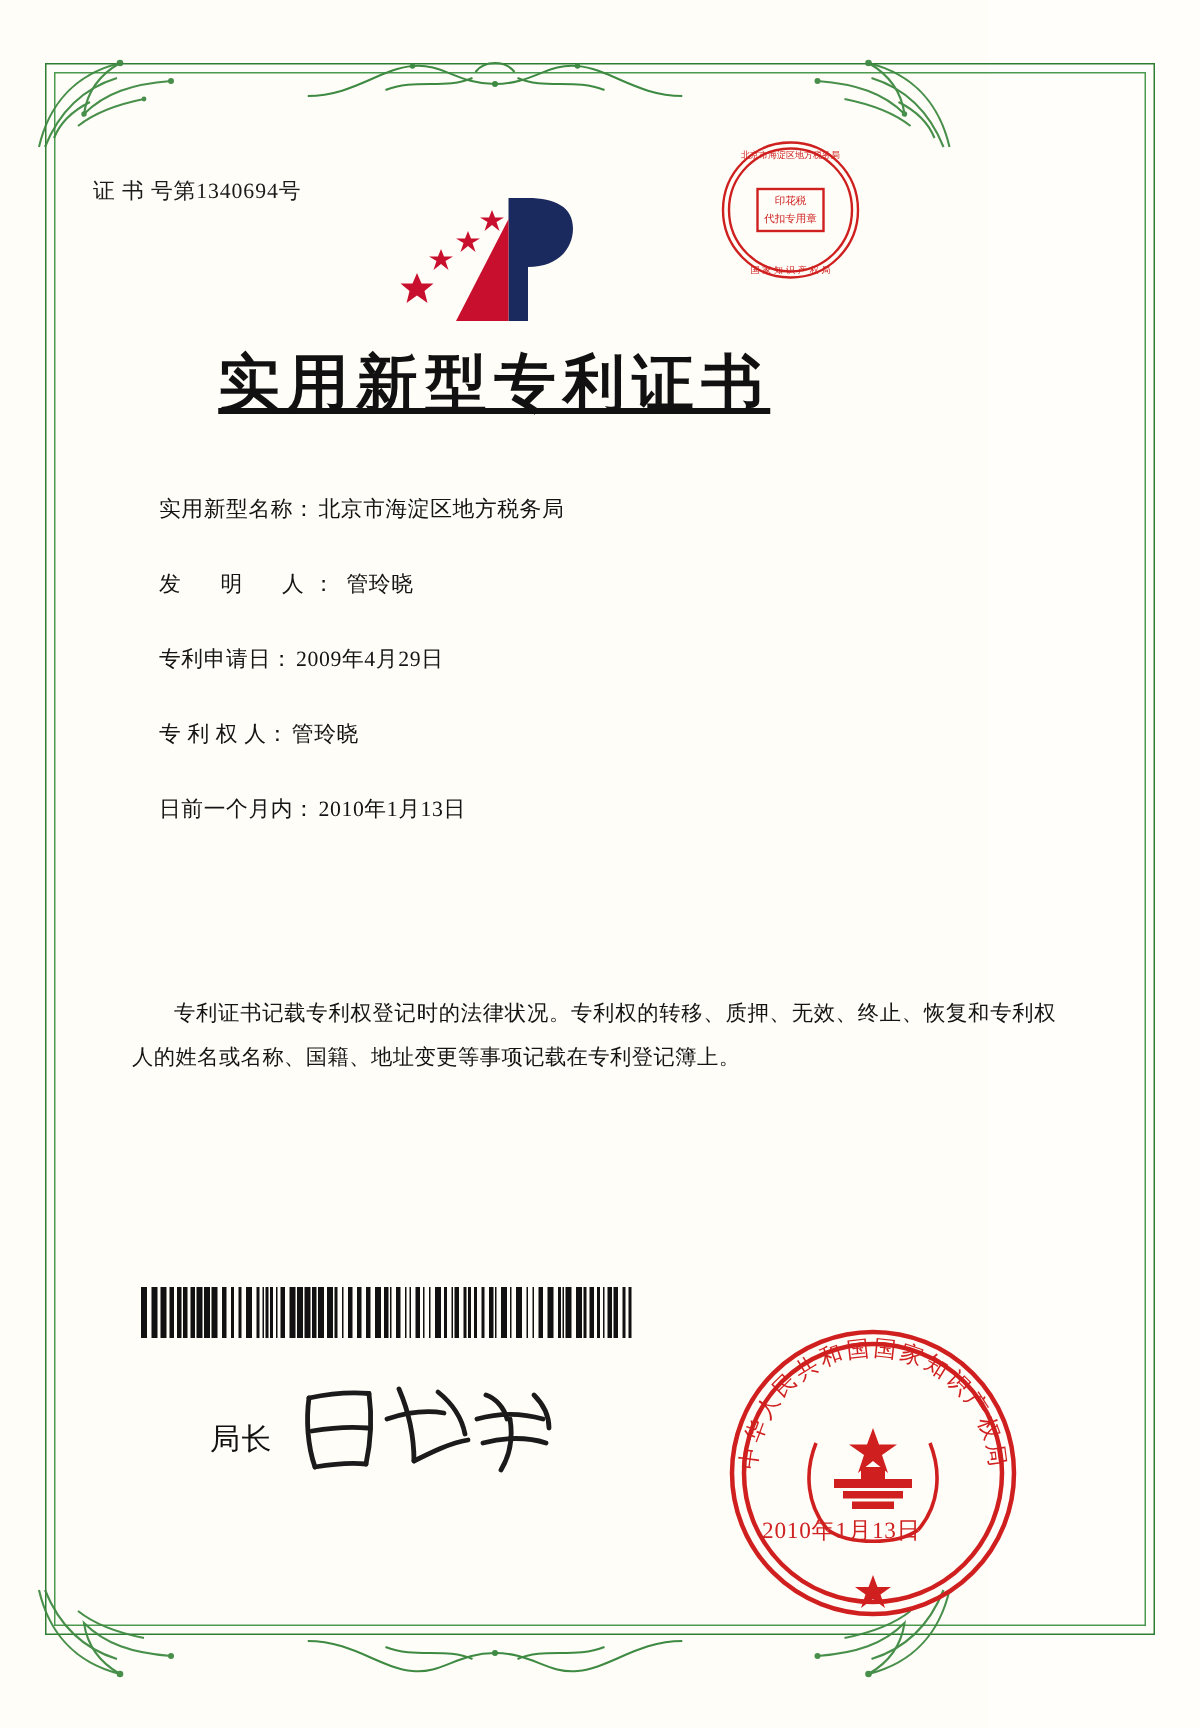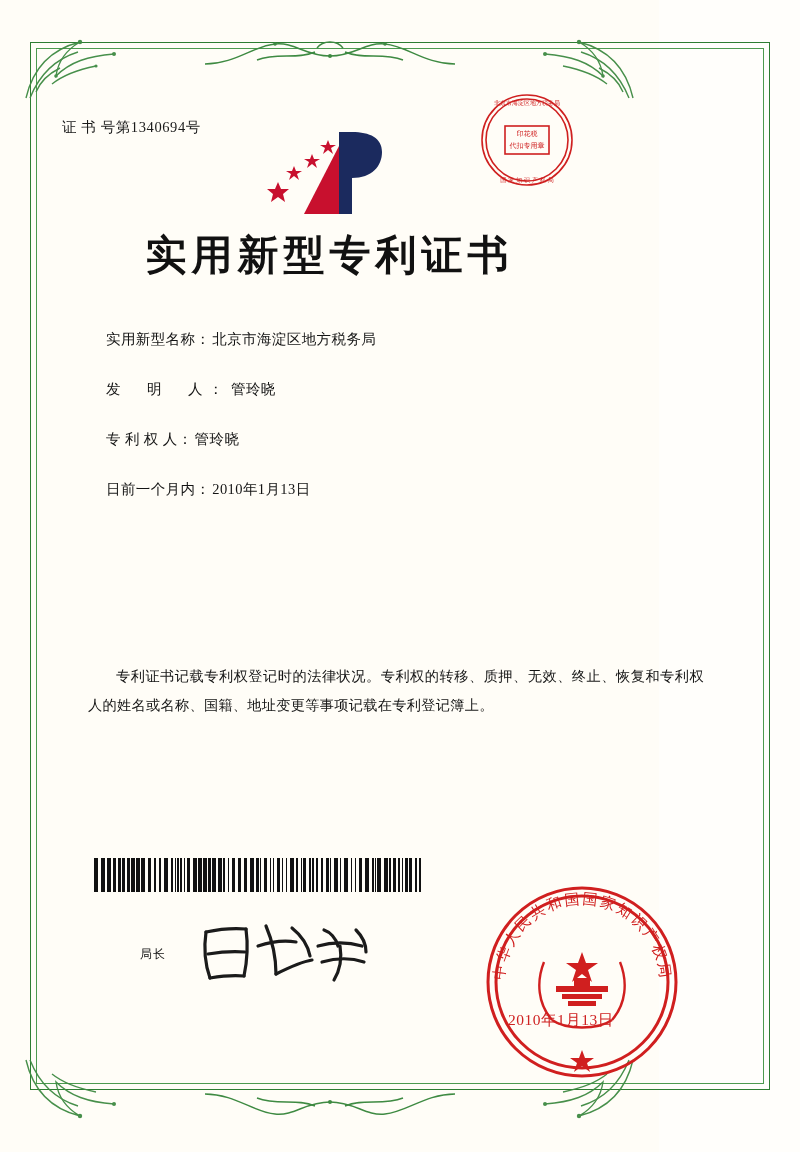--- a/index.html
+++ b/index.html
@@ -93,20 +93,21 @@
   .main-title {
     position: absolute;
     left: 0; right: 0;
     top: 228px;
     text-align: center;
     font-size: 41px;
     font-weight: bold;
     letter-spacing: 5px;
     color: #111;
     font-family: "DejaVu Serif", "Liberation Serif", serif;
+    text-decoration: underline;
   }
 
   
   .seal-square {
     position: absolute;
     right: 84px; top: 92px;
     width: 96px; height: 96px;
     color: #cf2020;
   }
   .seal-square svg { display:block; width:100%; height:100%; }
@@ -164,21 +165,21 @@
   .barcode i {
     display: block;
     background: #111;
     height: 100%;
   }
 
   
   .director-label {
     position: absolute;
     left: 140px; top: 946px;
-    font-size: 12px;
+    font-size: 20px;
     color: #111;
     letter-spacing: 1px;
   }
   .signature {
     position: absolute;
     left: 196px; top: 916px;
     width: 190px; height: 74px;
     color: #1b1b1b;
   }
   .signature svg { display:block; width:100%; height:100%; }
@@ -344,20 +345,24 @@
   <div class="main-title">实用新型专利证书</div>
 
   <div class="fields">
     <div class="field-row">
       <span class="field-label">实用新型名称：</span>
       <span class="field-value">北京市海淀区地方税务局</span>
     </div>
     <div class="field-row f-spaced">
       <span class="field-label">发　明　人：</span>
       <span class="field-value">管玲晓</span>
+    </div>
+    <div class="field-row">
+      <span class="field-label">专利申请日：</span>
+      <span class="field-value">2009年4月29日</span>
     </div>
     <div class="field-row">
       <span class="field-label">专 利 权 人：</span>
       <span class="field-value">管玲晓</span>
     </div>
     <div class="field-row">
       <span class="field-label">日前一个月内：</span>
       <span class="field-value">2010年1月13日</span>
     </div>
   </div>

